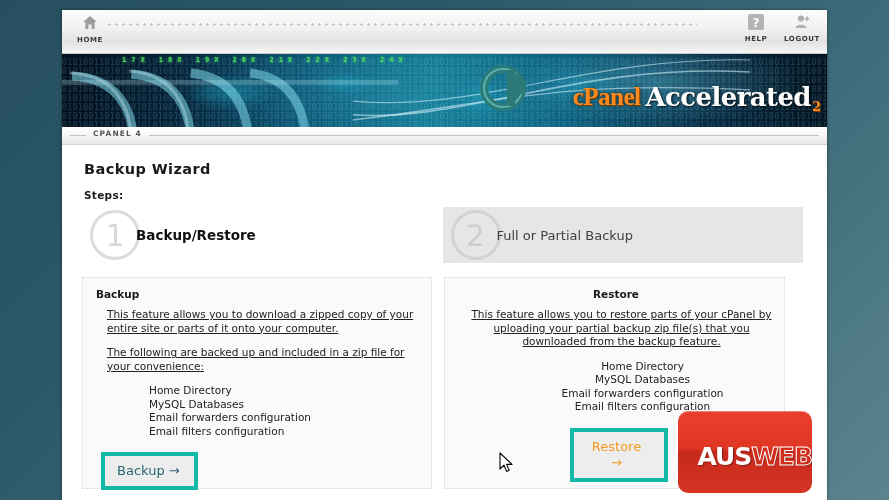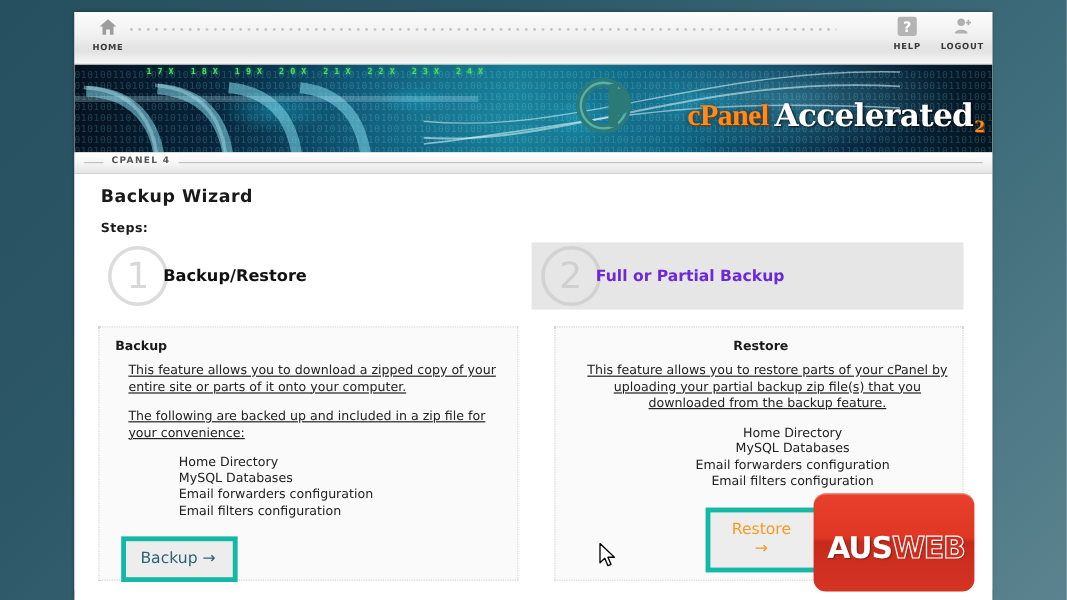--- a/index.html
+++ b/index.html
@@ -187,21 +187,21 @@
     font-size: 7.5px;
     font-weight: bold;
     letter-spacing: 1.1px;
     color: #555;
     font-family: "DejaVu Sans", sans-serif;
   }
 
   
   #content {
     position: relative;
-    padding: 7px 20px 0 20px;
+    padding: 12px 20px 0 20px;
     background: #fff;
     height: 340px;
   }
   #page-title {
     font-size: 14.5px;
     font-weight: bold;
     color: #1a1a1a;
     letter-spacing: .4px;
     margin: 4px 0 0 2px;
   }
@@ -258,28 +258,28 @@
     margin-left: -4px;
     font-size: 13px;
     color: #2a2a2a;
   }
   .step.active .step-label {
     font-weight: bold;
     color: #111;
     font-size: 13.5px;
   }
   .step.inactive .step-label {
-    color: #6d28d9;
-    font-weight: bold;
+    color: #404040;
+    font-weight: normal;
   }
 
   
   #panels {
     display: flex;
-    gap: 30px;
+    gap: 12px;
     margin-top: 14px;
   }
   .panel {
     border: 1px dotted #d6d6d6;
     background: #fafafa;
     padding: 8px 10px 12px 10px;
     box-sizing: border-box;
     position: relative;
   }
   #panel-backup  { width: 350px; height: 212px; }
@@ -339,21 +339,21 @@
     display: flex;
     align-items: center;
     justify-content: flex-end;
     overflow: hidden;
   }
   #ausweb .mark {
     font-family: "DejaVu Sans", sans-serif;
     font-weight: bold;
     font-size: 25px;
     letter-spacing: -1px;
-    margin-right: 8px;
+    margin-right: 0;
     margin-top: 8px;
   }
   #ausweb .aus {
     color: #ffffff;
     text-shadow: 1px 1px 1px rgba(0,0,0,.35);
   }
   #ausweb .web {
     color: #d12d1c;
     -webkit-text-stroke: 1px #ffffff;
     text-shadow: 1px 1px 1px rgba(0,0,0,.3);

